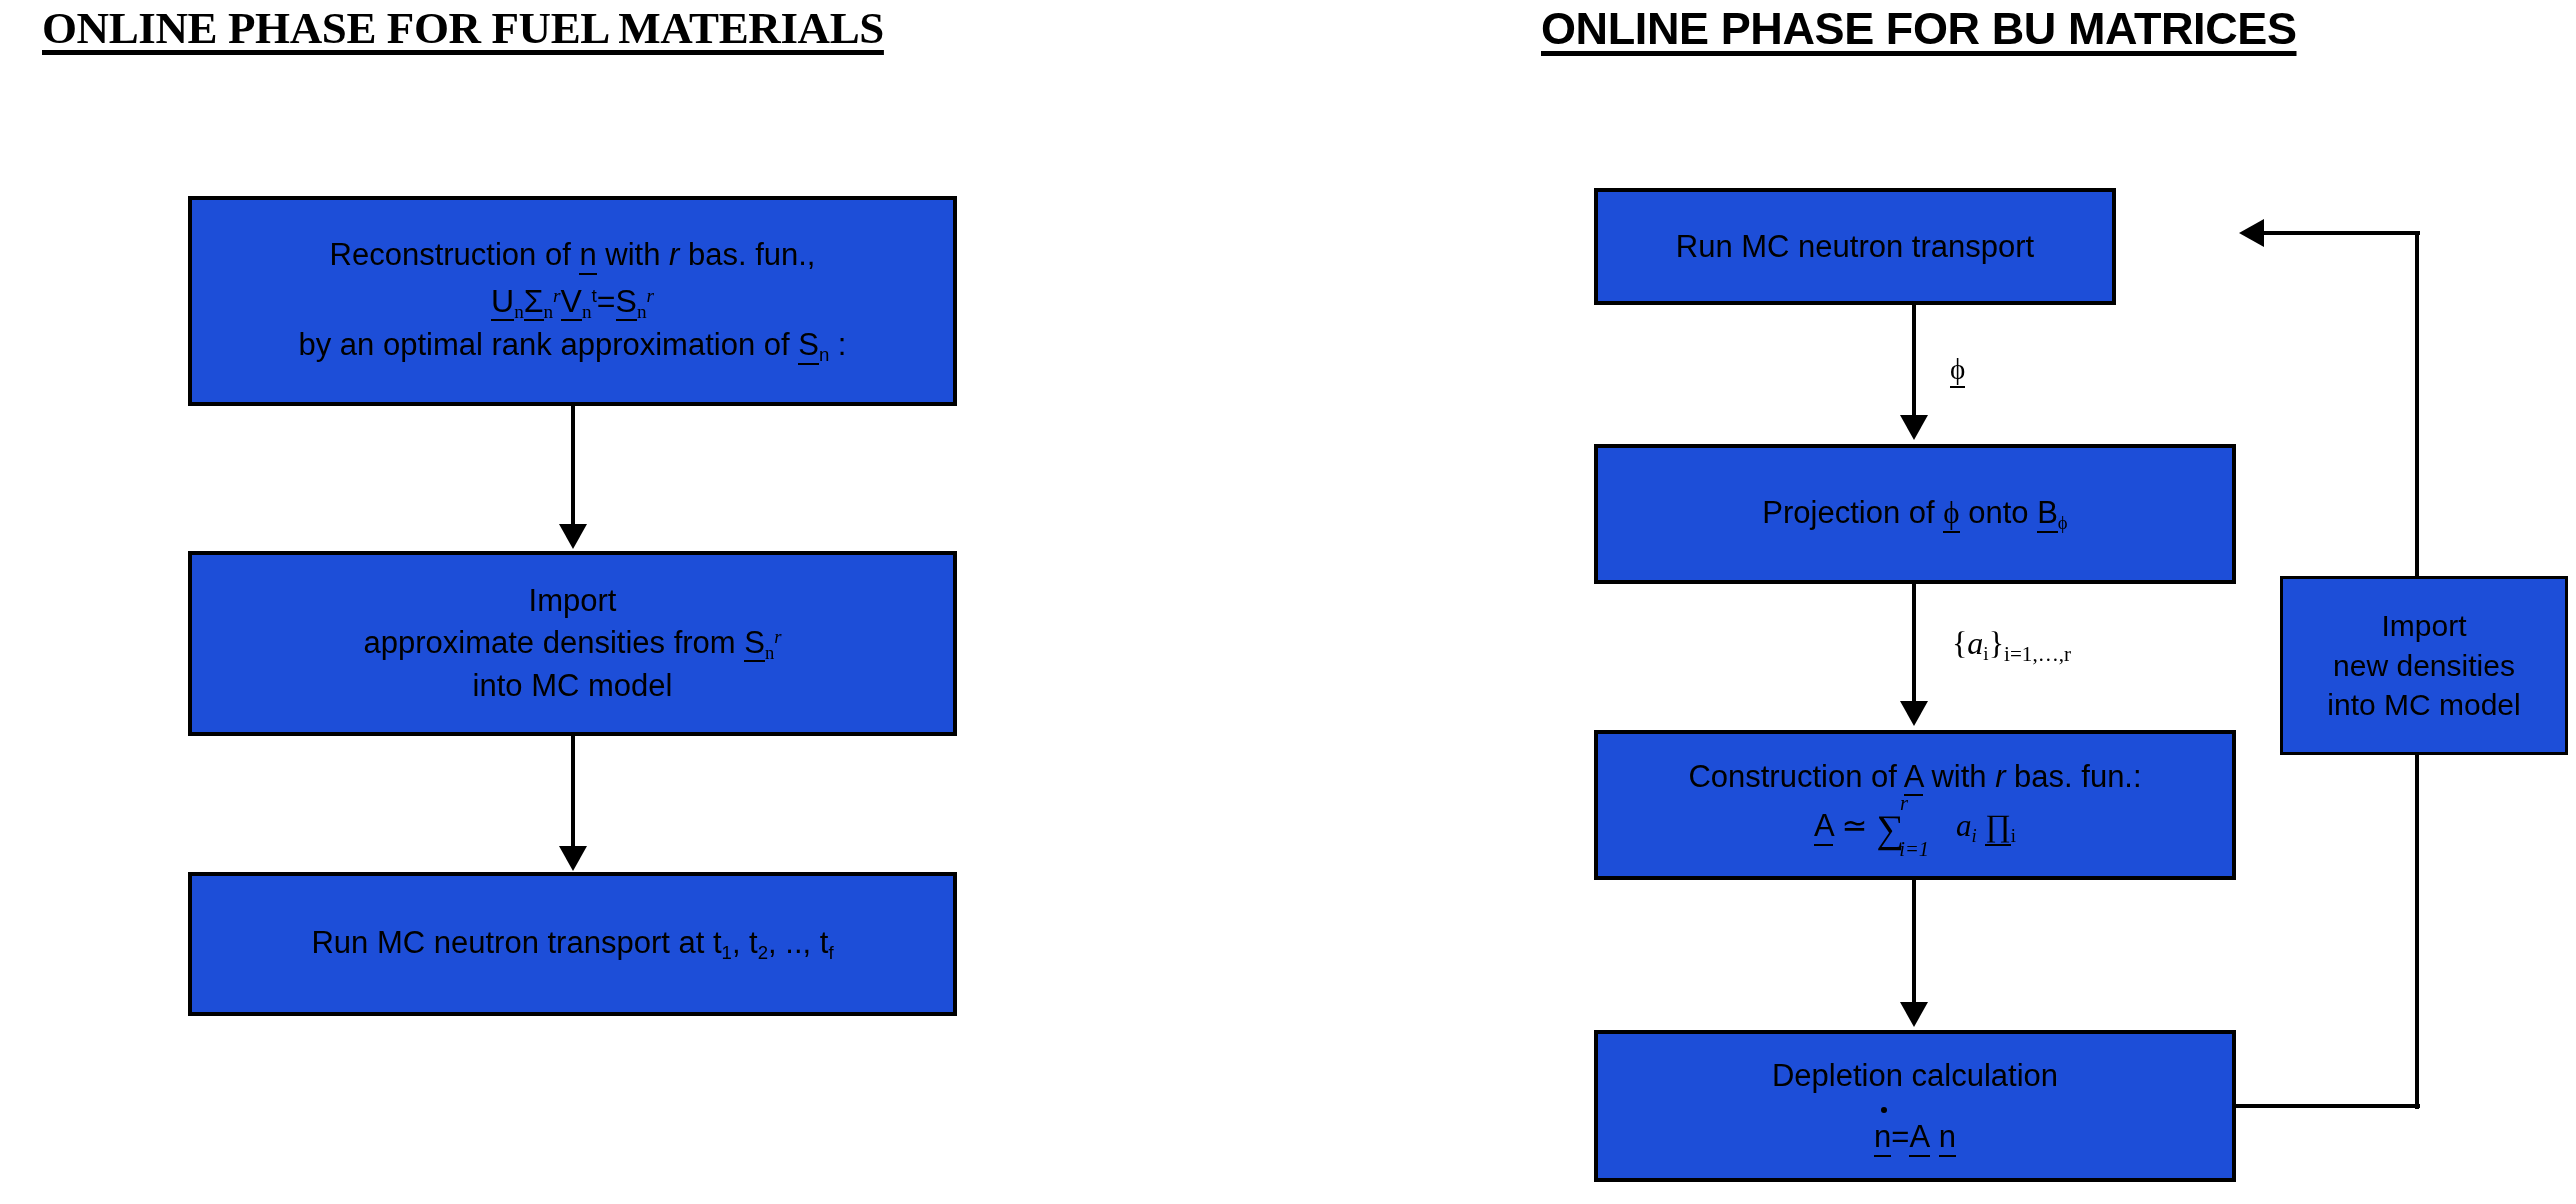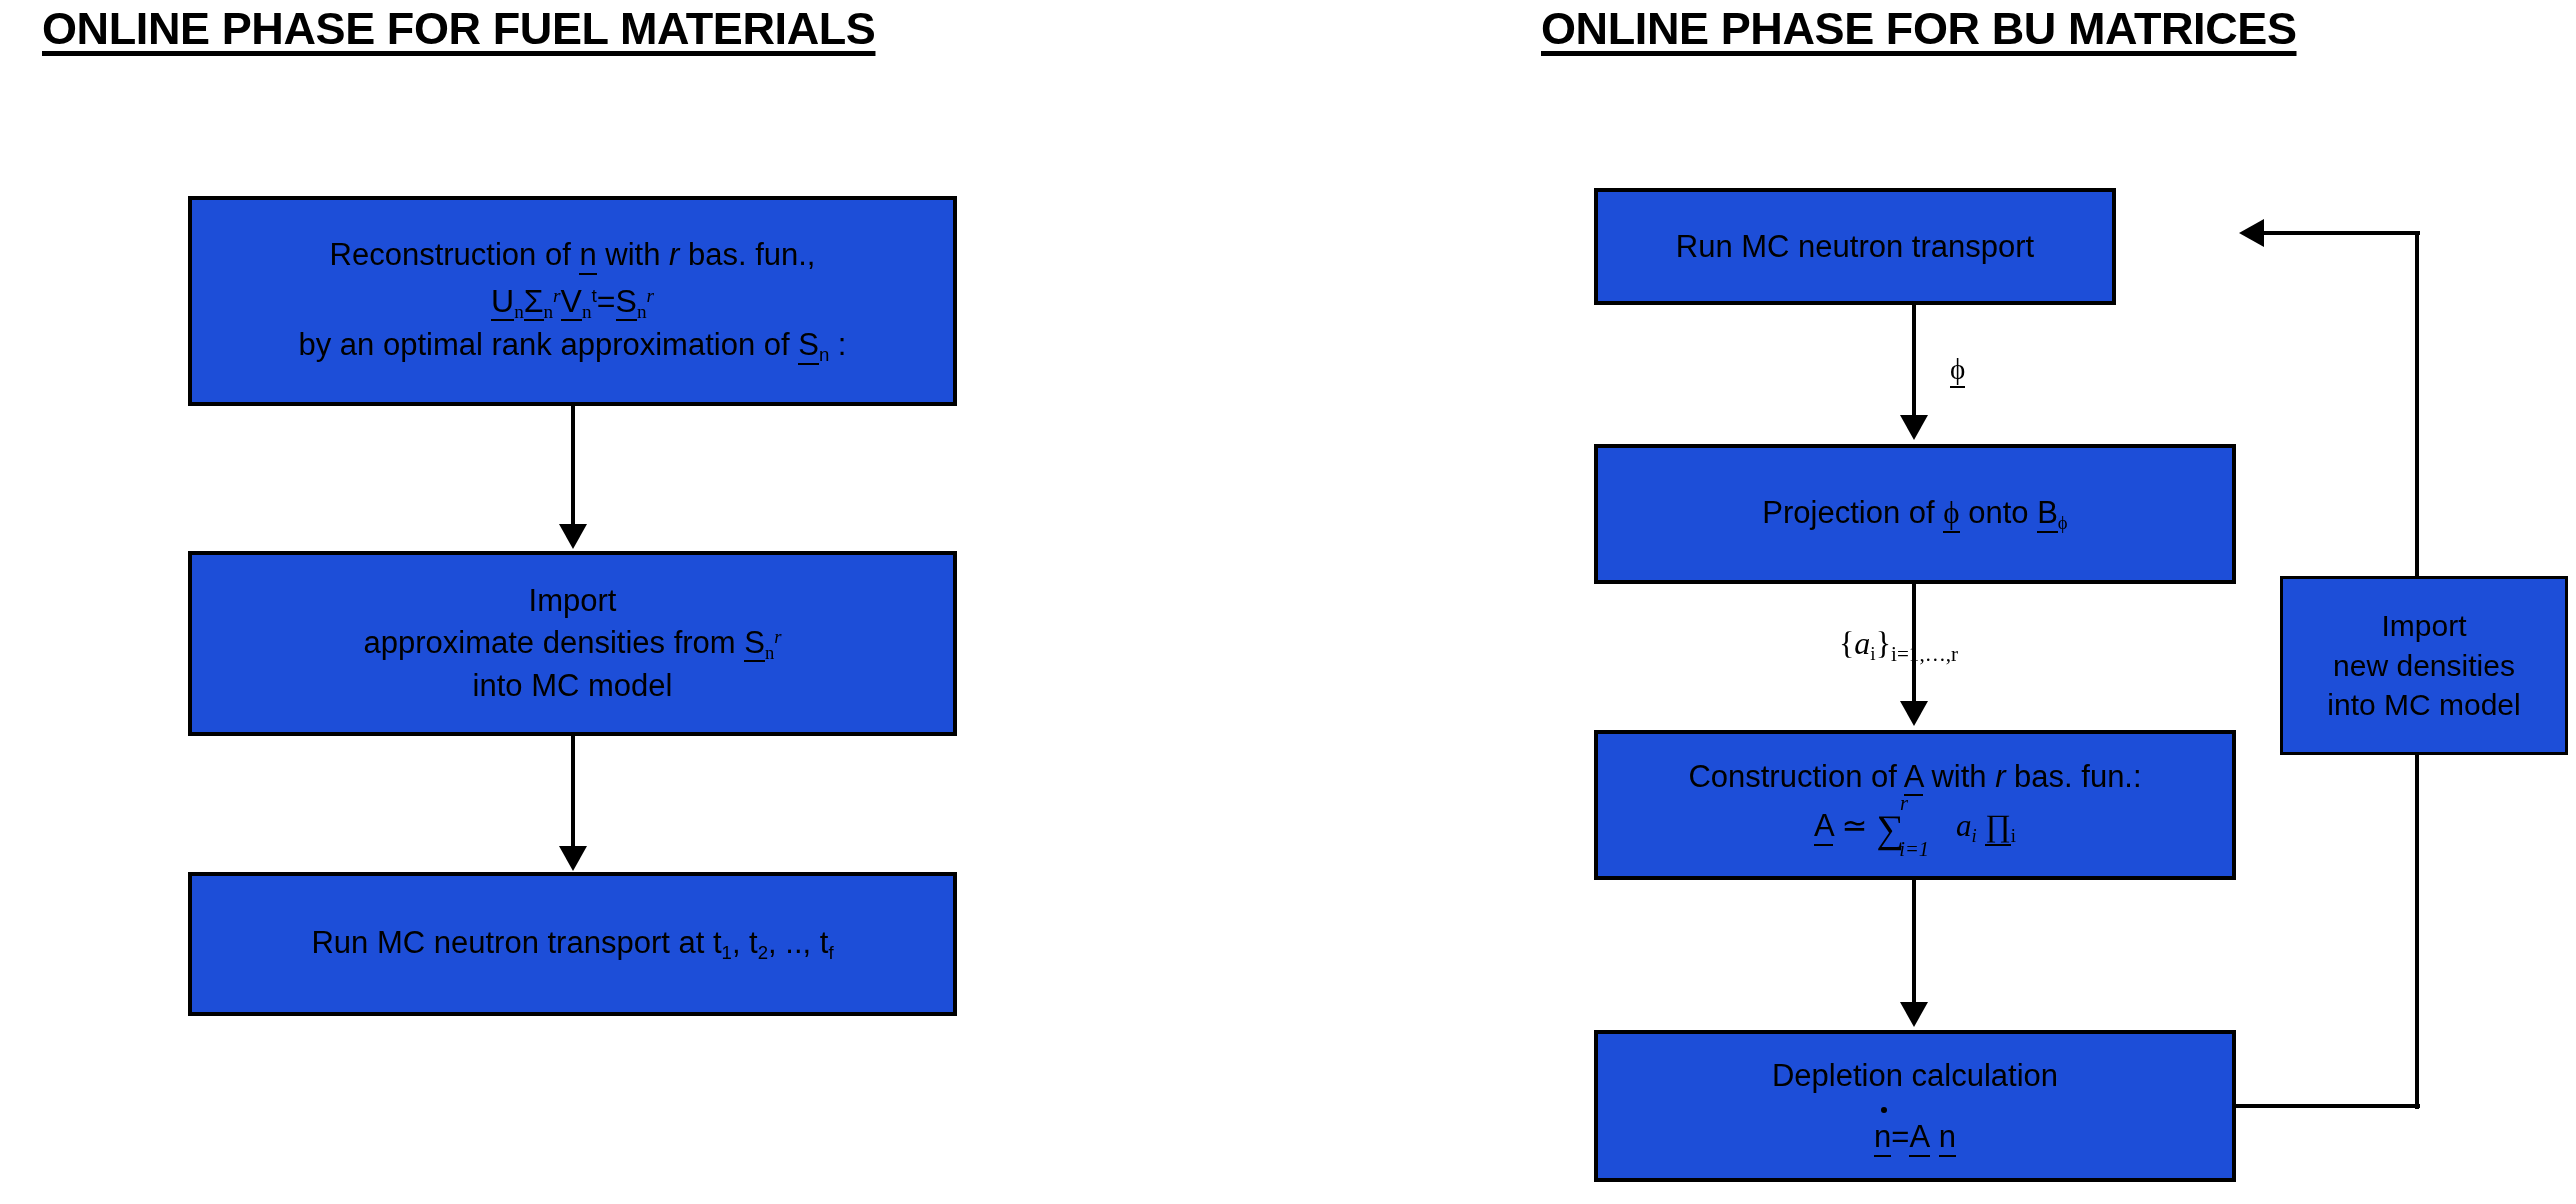--- a/index.html
+++ b/index.html
@@ -23,21 +23,21 @@
     position: absolute;
     font-weight: bold;
     font-size: 45px;
     letter-spacing: -0.4px;
     text-decoration: underline;
     text-underline-offset: 7.3px;
     text-decoration-thickness: 5.1px;
     white-space: nowrap;
     line-height: 1;
   }
-  #title-left  { left: 42px;  top: 5.8px; }
+  #title-left  { left: 42px;  top: 5.8px; font-family: Liberation Serif, serif; }
   #title-right { left: 1541px; top: 5.8px; }
 
   
   .node {
     position: absolute;
     box-sizing: border-box;
     border: 4.4px solid #000000;
     background: #1d4ed8;
     display: flex;
     align-items: center;
@@ -167,21 +167,21 @@
   <div class="node" id="r-box2" style="left:1594px; top:444px; width:642px; height:140px;">
     <div class="inner">
       <div class="nowrap">
         <span>Projection of </span><span class="ul serif">ϕ</span><span> onto </span><span class="dul">B</span><sub class="serif">ϕ</sub>
       </div>
     </div>
   </div>
 
   <div class="vline" style="left:1912px; top:584px; height:120px;"></div>
   <div class="arrow-down" style="left:1900px; top:701px;"></div>
-  <div class="edge-label" style="left:1839px; top:625px; font-size:32px;">
+  <div class="edge-label" style="left:1952px; top:625px; font-size:32px;">
     <span class="serif">{</span><span class="mathit">a</span><sub class="serif">i</sub><span class="serif">}</span><sub class="serif" style="font-size:0.66em;">i=1,…,r</sub>
   </div>
 
   <div class="node" id="r-box3" style="left:1594px; top:730px; width:642px; height:150px;">
     <div class="inner">
       <div class="nowrap">
         <span>Construction of </span><span class="dul">A</span><span> with </span><span class="it">r</span><span> bas. fun.:</span>
       </div>
       <div class="nowrap" style="margin-top:5.8px;">
         <span class="dul">A</span>

